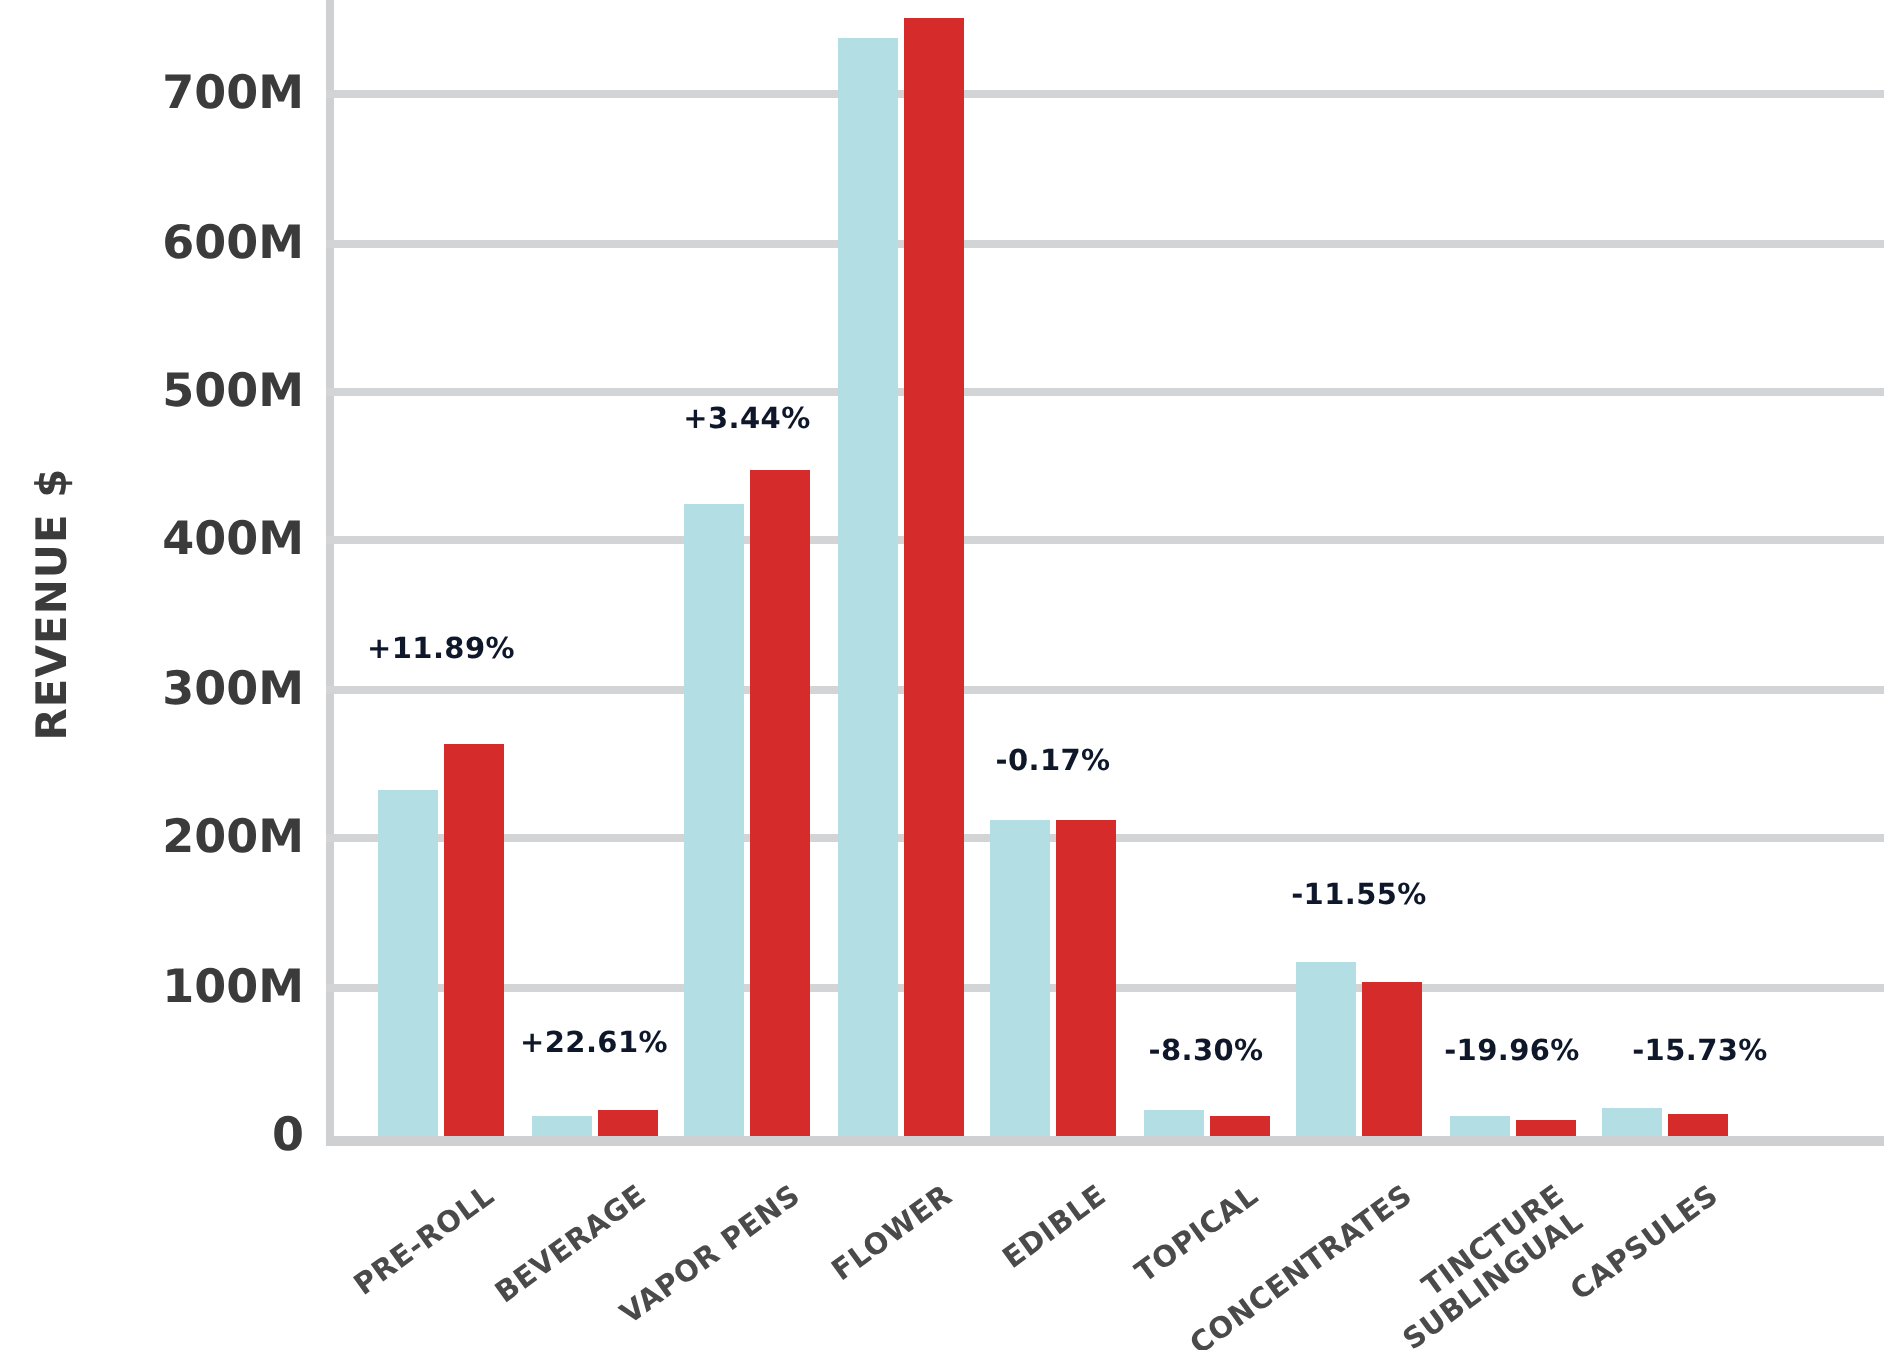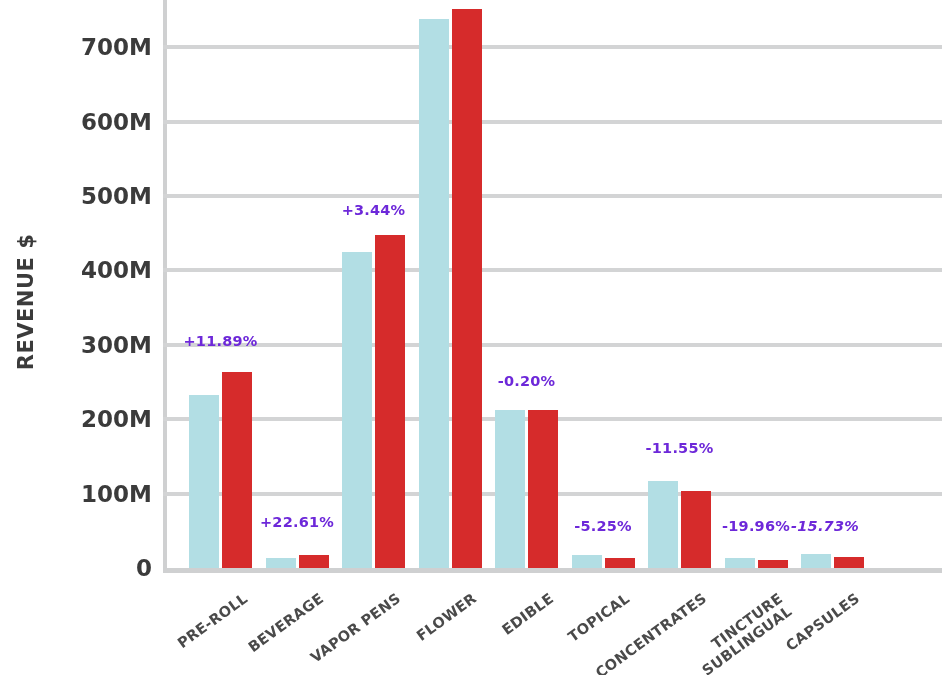--- a/index.html
+++ b/index.html
@@ -91,21 +91,21 @@
     position: absolute;
     bottom: 0;
   }
   .bar.blue { background: #b2dee4; }
   .bar.red  { background: #d62b2b; }
 
   .delta-label {
     position: absolute;
     font-size: 14.5px;
     font-weight: bold;
-    color: #6d28d9;
+    color: #0f172a;
     white-space: nowrap;
     letter-spacing: 0.2px;
     text-align: center;
     transform: translateX(-50%);
   }
 
   
   .xlabels {
     position: absolute;
     left: 0; top: 0; width: 942px; height: 675px;
@@ -186,28 +186,28 @@
         <div class="group" style="left: 561.5px; width: 63px;">
           <div class="bar blue" style="left: 0px; width: 30px; height: 9.672px;"></div>
           <div class="bar red" style="left: 33px; width: 30px; height: 8.184px;"></div>
         </div>
         <div class="group" style="left: 638px; width: 63px;">
           <div class="bar blue" style="left: 0px; width: 30px; height: 14.136px;"></div>
           <div class="bar red" style="left: 33px; width: 30px; height: 11.16px;"></div>
         </div>
       </div>
     <div id="deltas">
-        <div class="delta-label" style="left: 57.5px; top: 333px;">+11.89%</div>
+        <div class="delta-label" style="left: 57.5px; top: 317px;">+11.89%</div>
         <div class="delta-label" style="left: 134px; top: 514.36px;">+22.61%</div>
         <div class="delta-label" style="left: 210.5px; top: 201.88px;">+3.44%</div>
-        <div class="delta-label" style="left: 363.5px; top: 373px;">-0.20%</div>
-        <div class="delta-label" style="left: 440px; top: 518.08px;">-5.25%</div>
+        <div class="delta-label" style="left: 363.5px; top: 373px;">-0.17%</div>
+        <div class="delta-label" style="left: 440px; top: 518.08px;">-8.30%</div>
         <div class="delta-label" style="left: 516.5px; top: 439.96px;">-11.55%</div>
         <div class="delta-label" style="left: 593px; top: 518.08px;">-19.96%</div>
-        <div class="delta-label" style="left: 662px; top: 518.08px; font-style: italic;">-15.73%</div>
+        <div class="delta-label" style="left: 687px; top: 518.08px;">-15.73%</div>
       </div>
   </div>
 
   <div class="xlabels" id="xlabels">
       <div class="xlabel" style="left: 240.5px; top: 590px; transform: translateX(-100%) rotate(-36deg); transform-origin: right top;">
         <span>PRE-ROLL</span>
       </div>
       <div class="xlabel" style="left: 317px; top: 590px; transform: translateX(-100%) rotate(-36deg); transform-origin: right top;">
         <span>BEVERAGE</span>
       </div>

